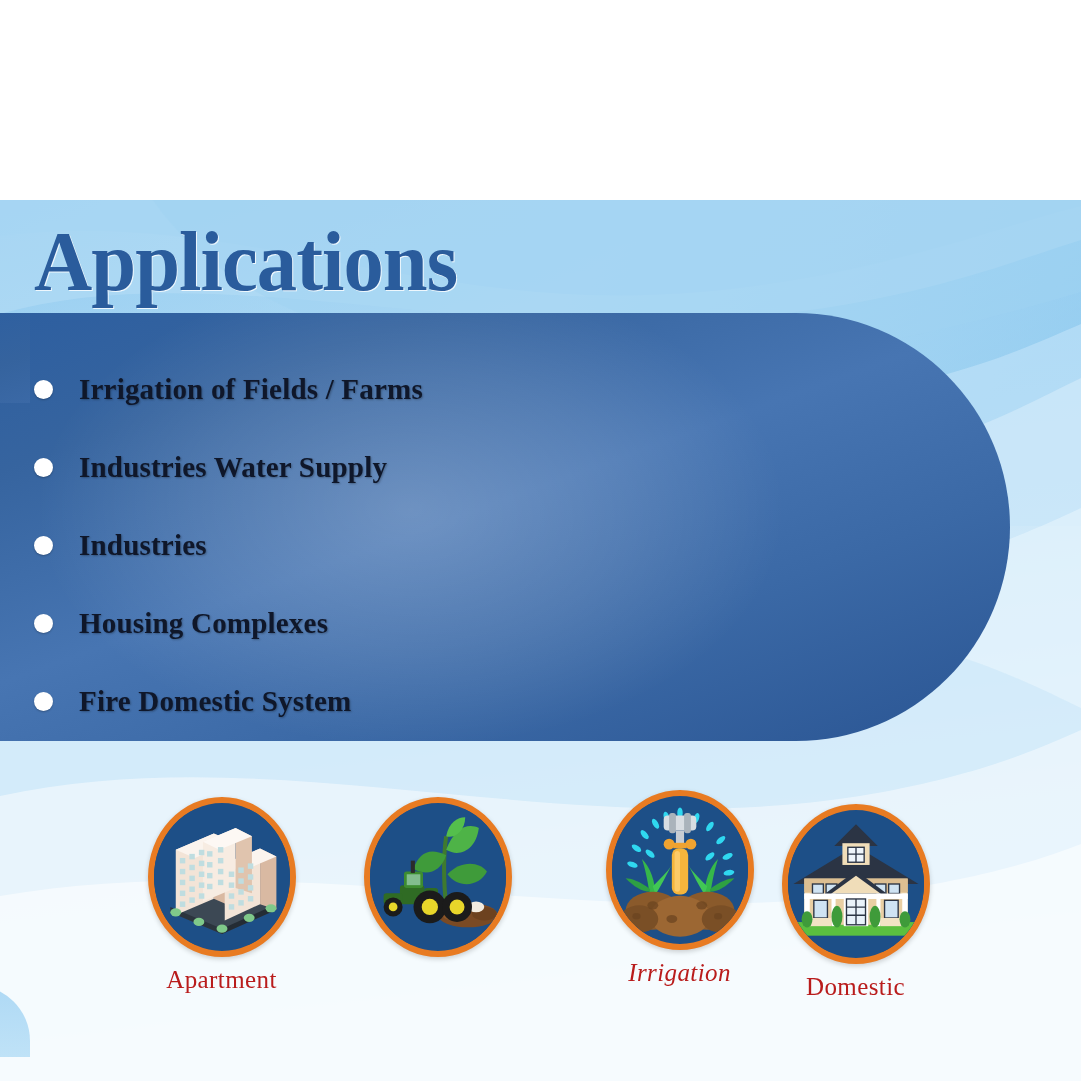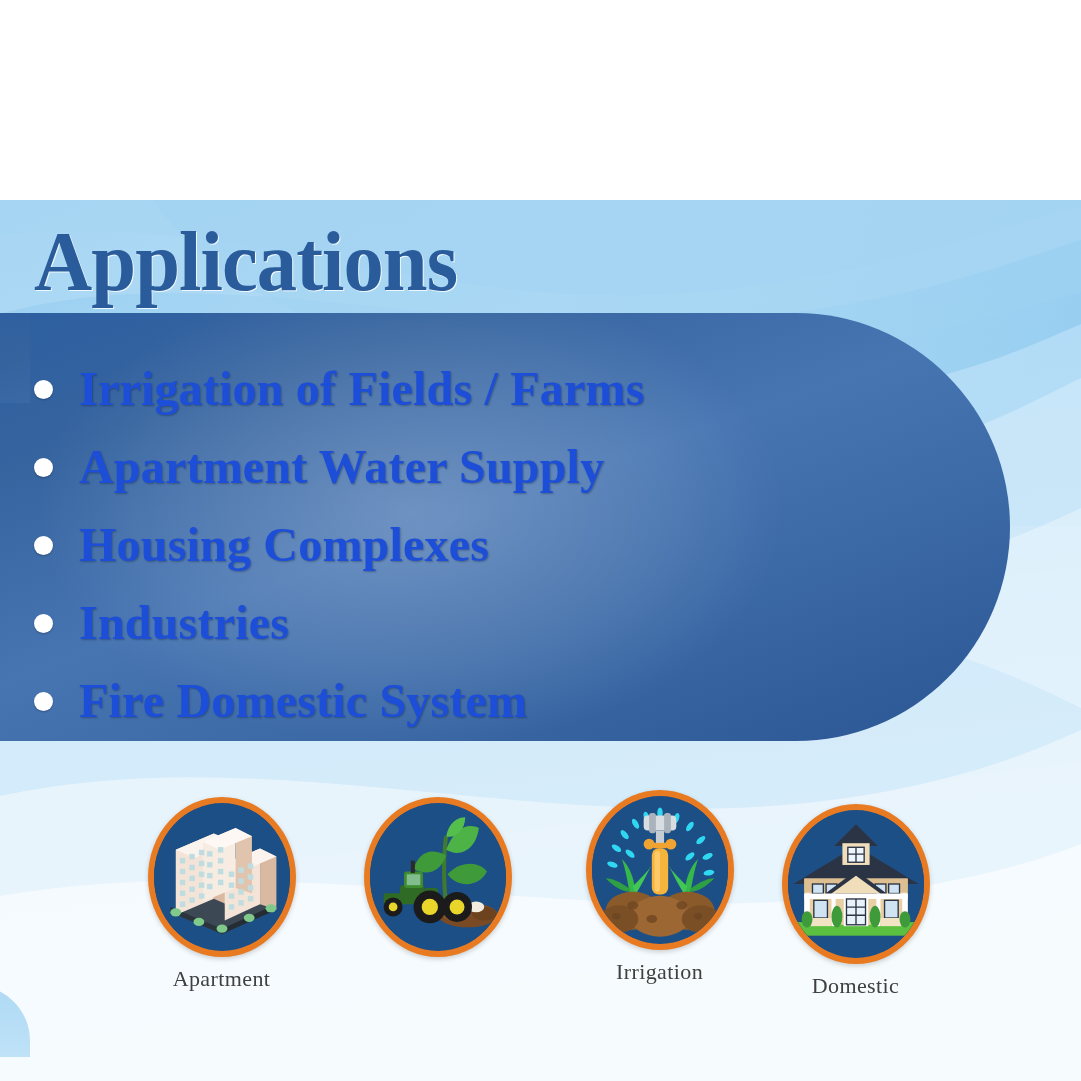--- a/index.html
+++ b/index.html
@@ -69,37 +69,37 @@
     font-family:"Liberation Serif",serif;font-weight:bold;
     font-size:84px;line-height:92px;color:#2a5c9c;letter-spacing:-1px;
     transform:scaleX(0.96);transform-origin:left top;
     text-shadow:1px 1px 0 rgba(255,255,255,0.8);}
 
   
   .bullets{position:absolute;left:34px;top:350px;width:860px;z-index:9;}
   .bullet{display:flex;align-items:center;height:78px;}
   .dot{width:19px;height:19px;border-radius:50%;background:#ffffff;flex:0 0 19px;
     margin-right:26px;box-shadow:0 1px 2px rgba(0,0,0,0.25);}
-  .btext{font-family:"Liberation Serif",serif;font-weight:bold;font-size:48px;
-    line-height:46px;color:#1d4ed8;letter-spacing:0.2px;
+  .btext{font-family:"Liberation Serif",serif;font-weight:bold;font-size:29px;
+    line-height:46px;color:#0f172a;letter-spacing:0.2px;
     text-shadow:1px 1px 2px rgba(0,0,0,0.28);}
 
   
   .icons{position:absolute;left:0;top:790px;width:1081px;height:260px;z-index:8;}
   .icon-item{position:absolute;width:175px;text-align:center;}
   .circle{position:relative;width:148px;height:160px;margin:0 auto;
     border-radius:50%;background:#1d4f87;border:6px solid #e87b22;box-sizing:border-box;
     overflow:hidden;box-shadow:0 2px 5px rgba(0,0,0,0.18);}
   .circle svg{display:block;width:100%;height:100%;}
-  .ic-label{margin-top:9px;font-family:"Liberation Serif",serif;font-size:22px;
-    color:#404040;letter-spacing:0.4px;}
+  .ic-label{margin-top:9px;font-family:"Liberation Serif",serif;font-size:25px;
+    color:#b91c1c;letter-spacing:0.4px;}
 
   .it0{left:134px;top:7px;}
   .it1{left:350px;top:7px;}
-  .it2{left:572px;top:0px;}
+  .it2{left:592px;top:0px;font-style:italic;}
   .it3{left:768px;top:14px;}
 </style>
 </head>
 <body>
 
 <div id="poster">
 
   <div class="wave-bg">
     <svg viewBox="0 0 1081 885" preserveAspectRatio="none" width="1081" height="885">
       <defs>
@@ -173,29 +173,29 @@
 
   <div class="title">Applications</div>
 
   <div class="bullets">
     <div class="bullet">
       <span class="dot"></span>
       <span class="btext">Irrigation of Fields / Farms</span>
     </div>
     <div class="bullet">
       <span class="dot"></span>
-      <span class="btext">Apartment Water Supply</span>
+      <span class="btext">Industries Water Supply</span>
+    </div>
+    <div class="bullet">
+      <span class="dot"></span>
+      <span class="btext">Industries</span>
     </div>
     <div class="bullet">
       <span class="dot"></span>
       <span class="btext">Housing Complexes</span>
-    </div>
-    <div class="bullet">
-      <span class="dot"></span>
-      <span class="btext">Industries</span>
     </div>
     <div class="bullet">
       <span class="dot"></span>
       <span class="btext">Fire Domestic System</span>
     </div>
   </div>
 
   <div class="icons">
 
     <div class="icon-item it0">

